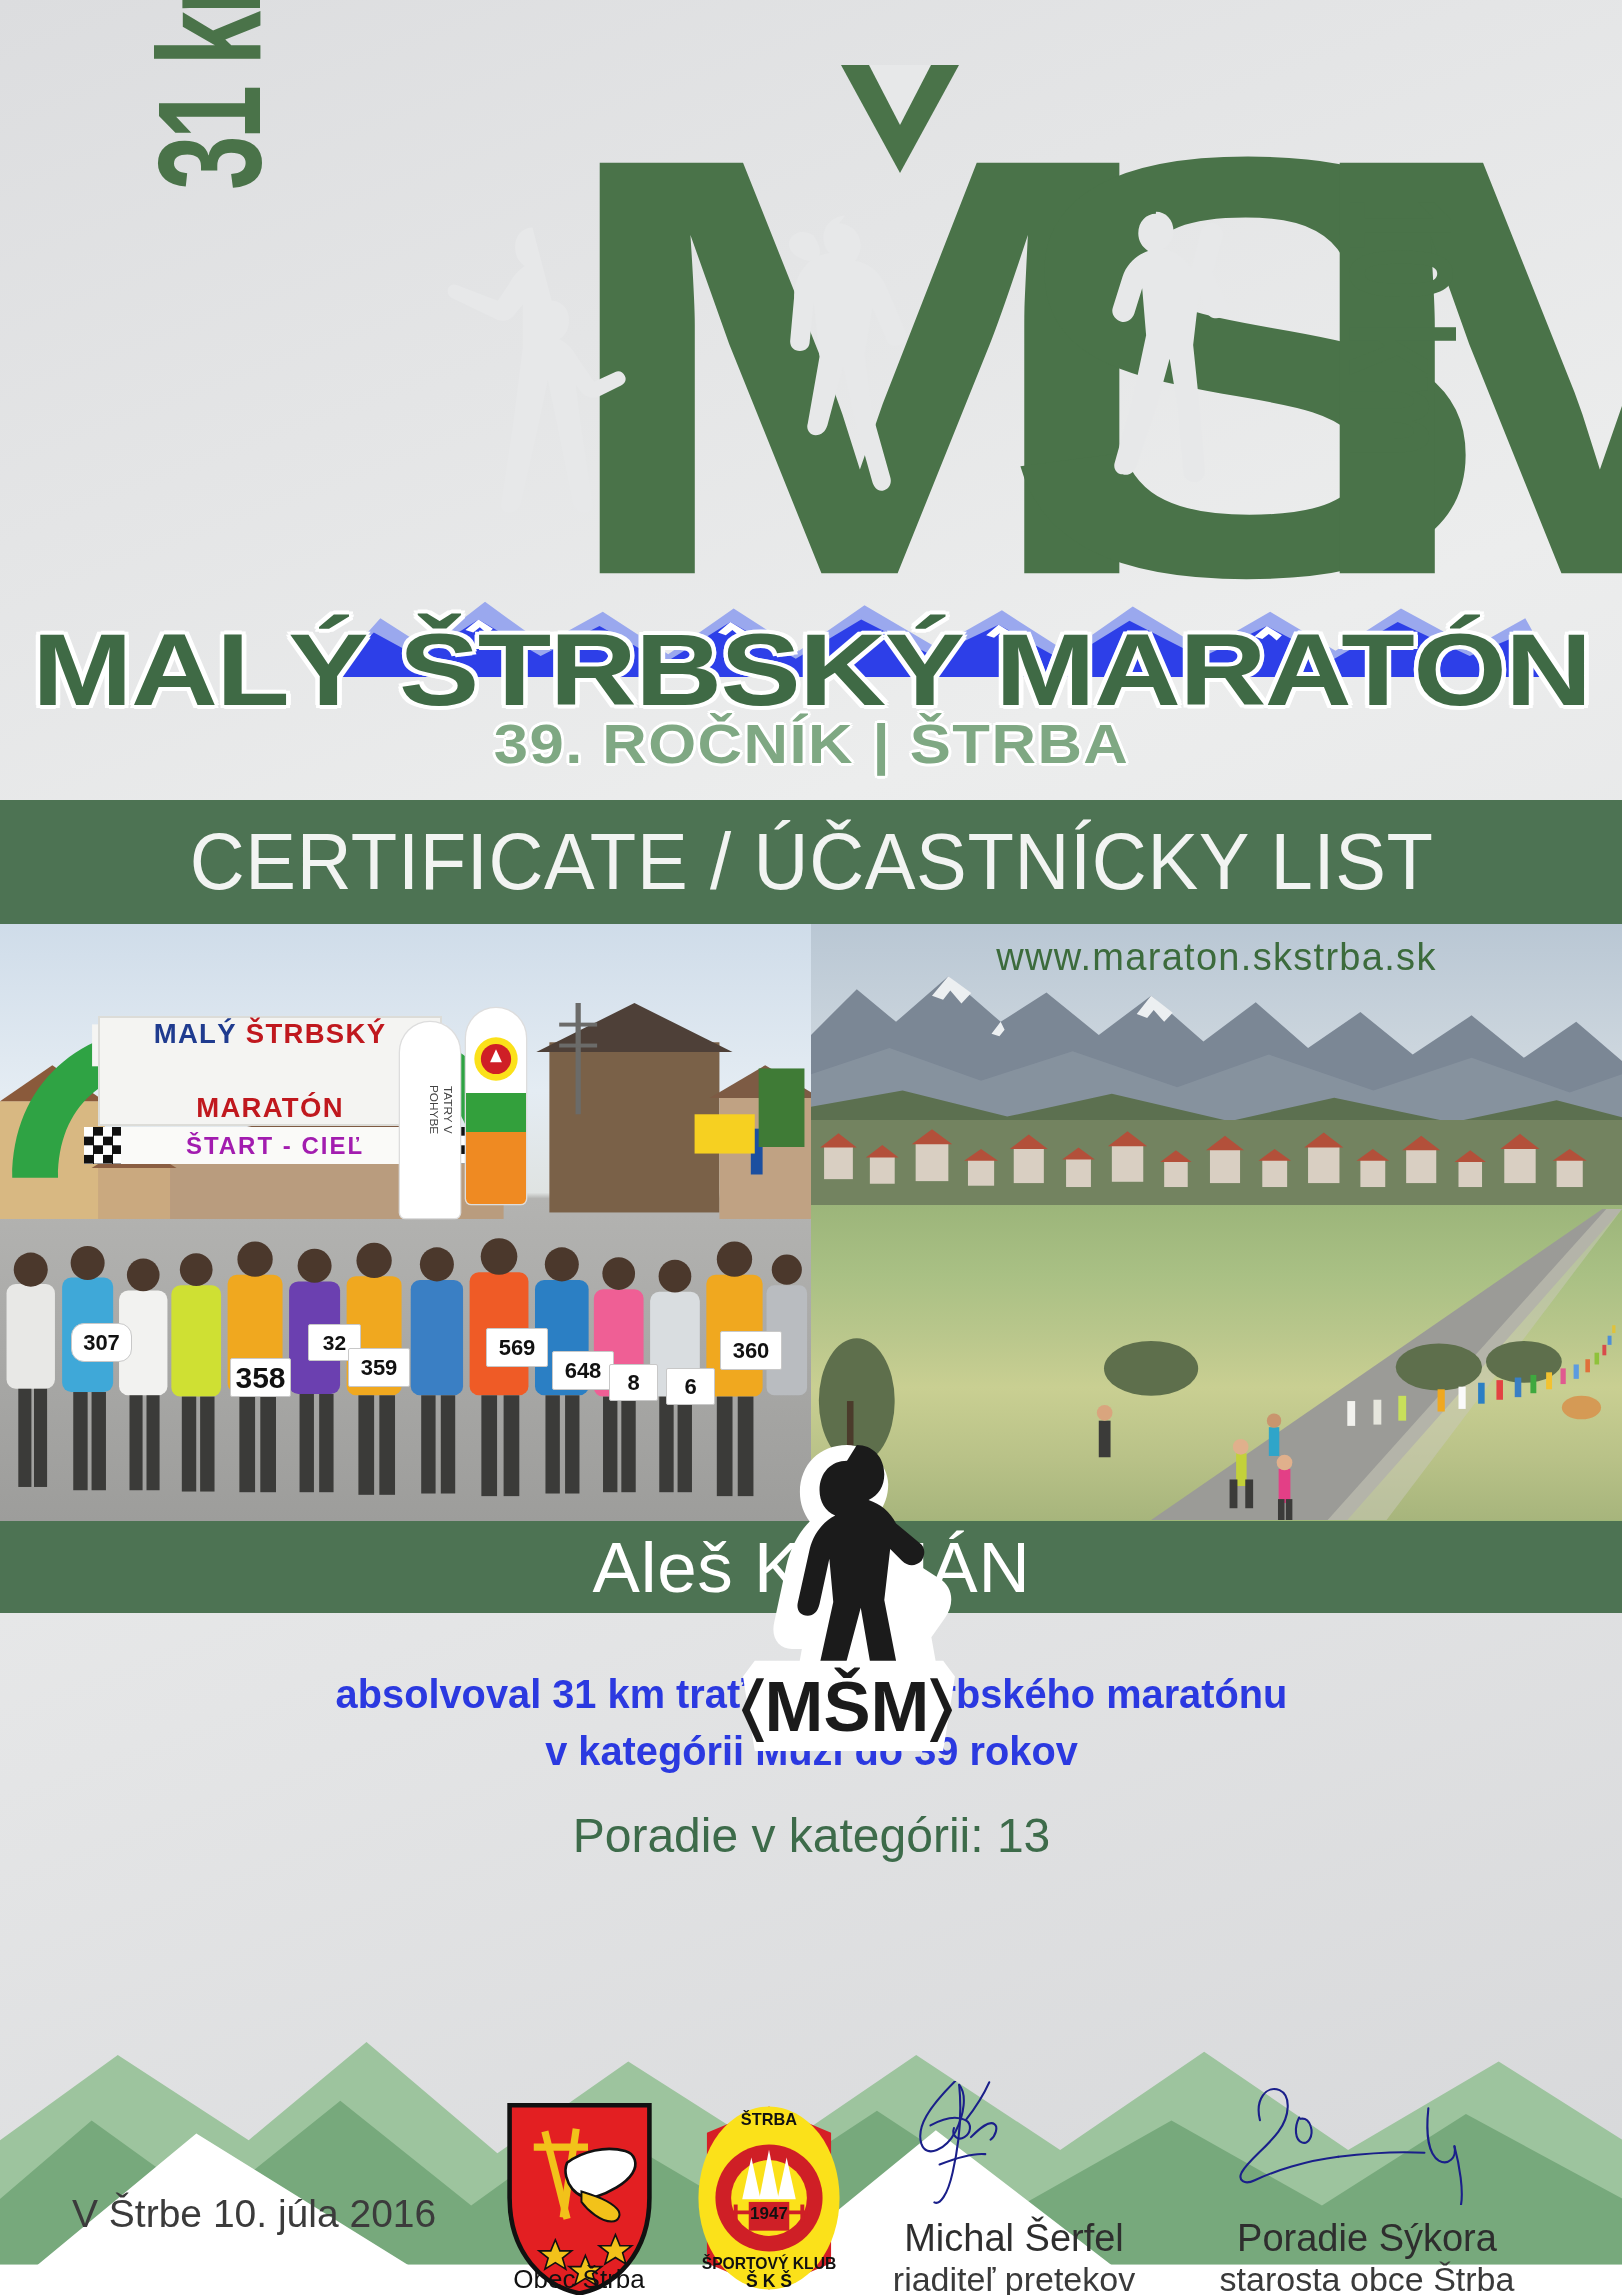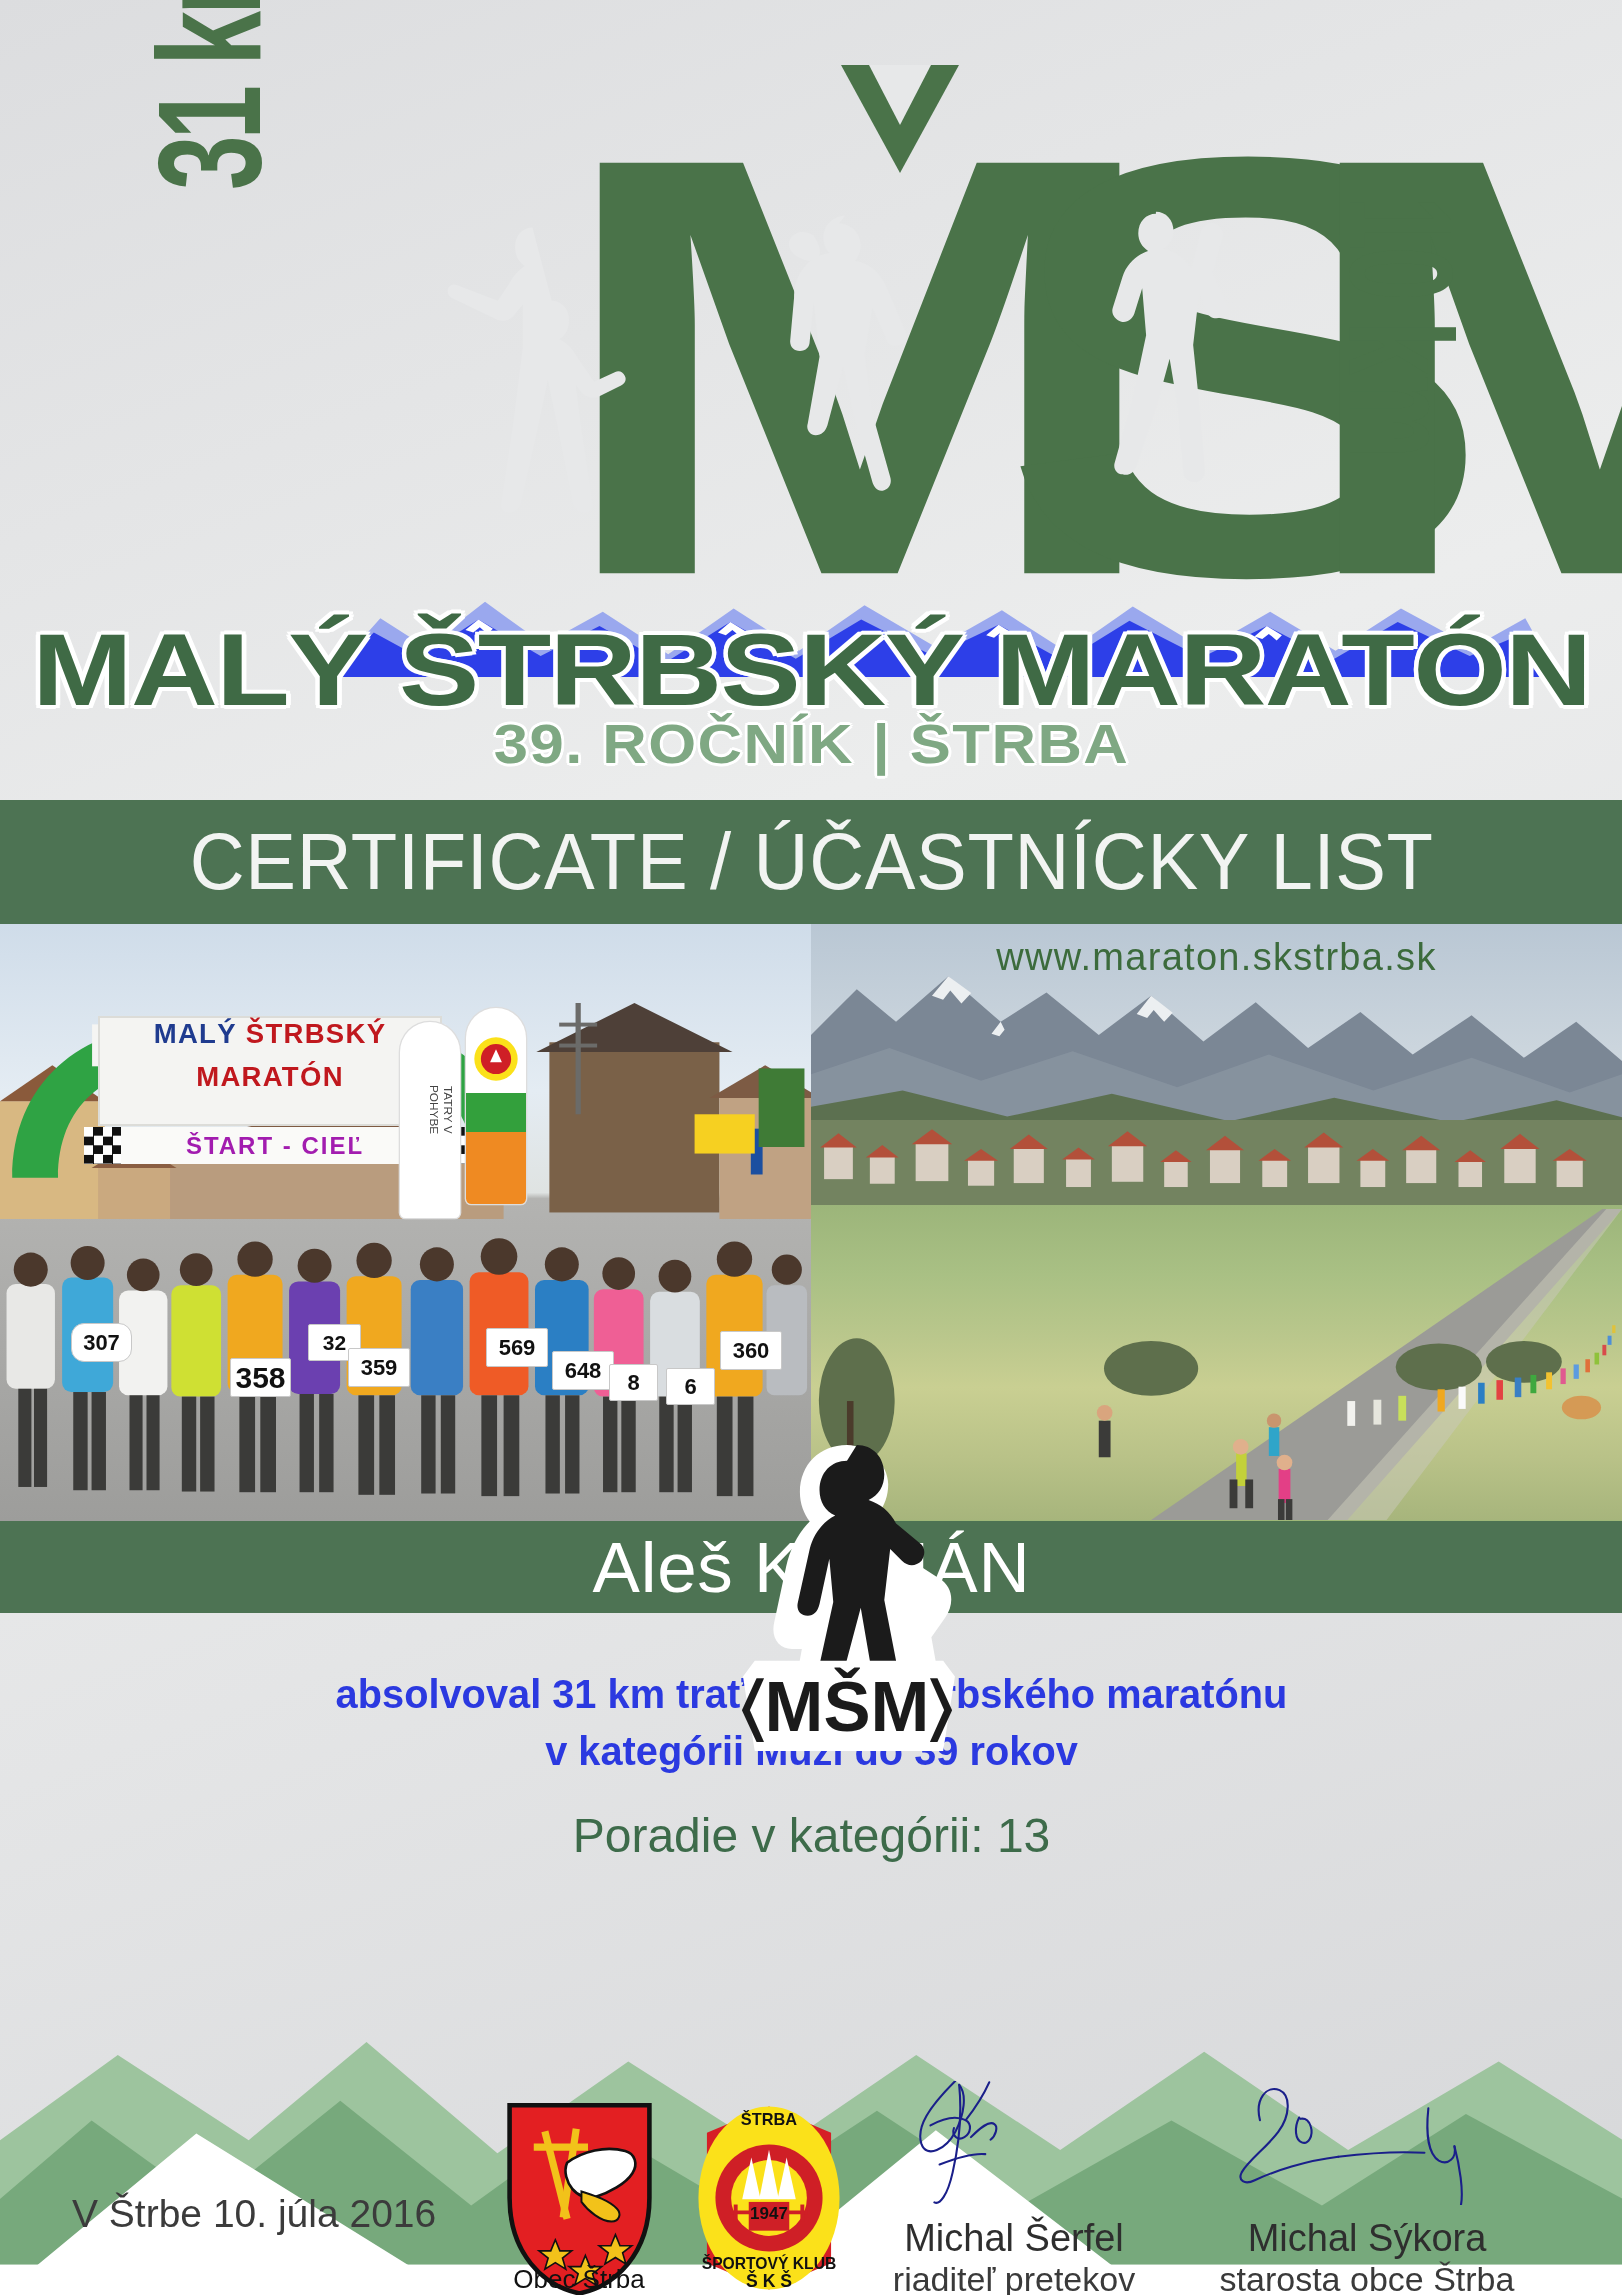--- a/index.html
+++ b/index.html
@@ -134,21 +134,21 @@
   .photo-left{width:811px;}
   .photo-right{width:811px;}
 
   
   .pl-sky{position:absolute;inset:0;background:linear-gradient(#cfdce9 0%,#e4ecf3 28%,#dfe3e2 45%,#b3b3b1 46%,#9d9d9b 100%);}
   .pl-houses{position:absolute;left:0;top:79px;width:811px;height:216px;}
   .arch{position:absolute;left:6.5px;top:82px;width:517px;height:170px;}
   .arch-band{
     position:absolute;left:98px;top:92px;width:340px;height:106px;
     background:#f4f4f2;border:2px solid #dcdcd8;
-    display:flex;flex-direction:column;align-items:center;justify-content:flex-start;
+    display:flex;flex-direction:column;align-items:center;justify-content:space-between;
     font-weight:bold;
   }
   .arch-band .l1{font-size:27.5px;letter-spacing:1.3px;}
   .arch-band .l2{font-size:27.5px;letter-spacing:1.3px;margin-top:10.5px;}
   .arch-band .red{color:#c0181e;}
   .arch-band .blue{color:#1f3b8f;}
   .startline{
     position:absolute;left:121px;top:203px;width:308px;height:37px;
     background:#fafaf8;display:flex;align-items:center;justify-content:center;
     color:#a21caf;font-weight:bold;font-size:24px;letter-spacing:2px;
@@ -635,19 +635,19 @@
         <svg width="366" height="124" viewBox="0 0 560 190" style="position:absolute;left:0;top:0;">
           <g fill="none" stroke="#1a1f8a" stroke-width="3.2" stroke-linecap="round">
             <path d="M116 60 C108 28 126 6 146 14 C164 22 162 54 144 78 C126 102 98 122 88 140 C82 152 92 160 108 152 C138 138 186 122 236 116"></path>
             <path d="M176 56 C168 72 170 90 180 94 C190 98 198 84 194 70 C192 62 186 56 178 58"></path>
             <path d="M236 116 C286 110 336 108 368 110"></path>
             <path d="M374 42 C370 80 374 112 390 122 C404 130 418 118 414 100"></path>
             <path d="M414 100 C422 130 428 168 424 190"></path>
           </g>
         </svg>
       </div>
-      <div class="signame">Michal Sýkora</div>
+      <div class="signame">Poradie Sýkora</div>
       <div class="sigrole">starosta obce Štrba</div>
     </div>
 
   </div>
 </div>
 
 
 </body></html>

